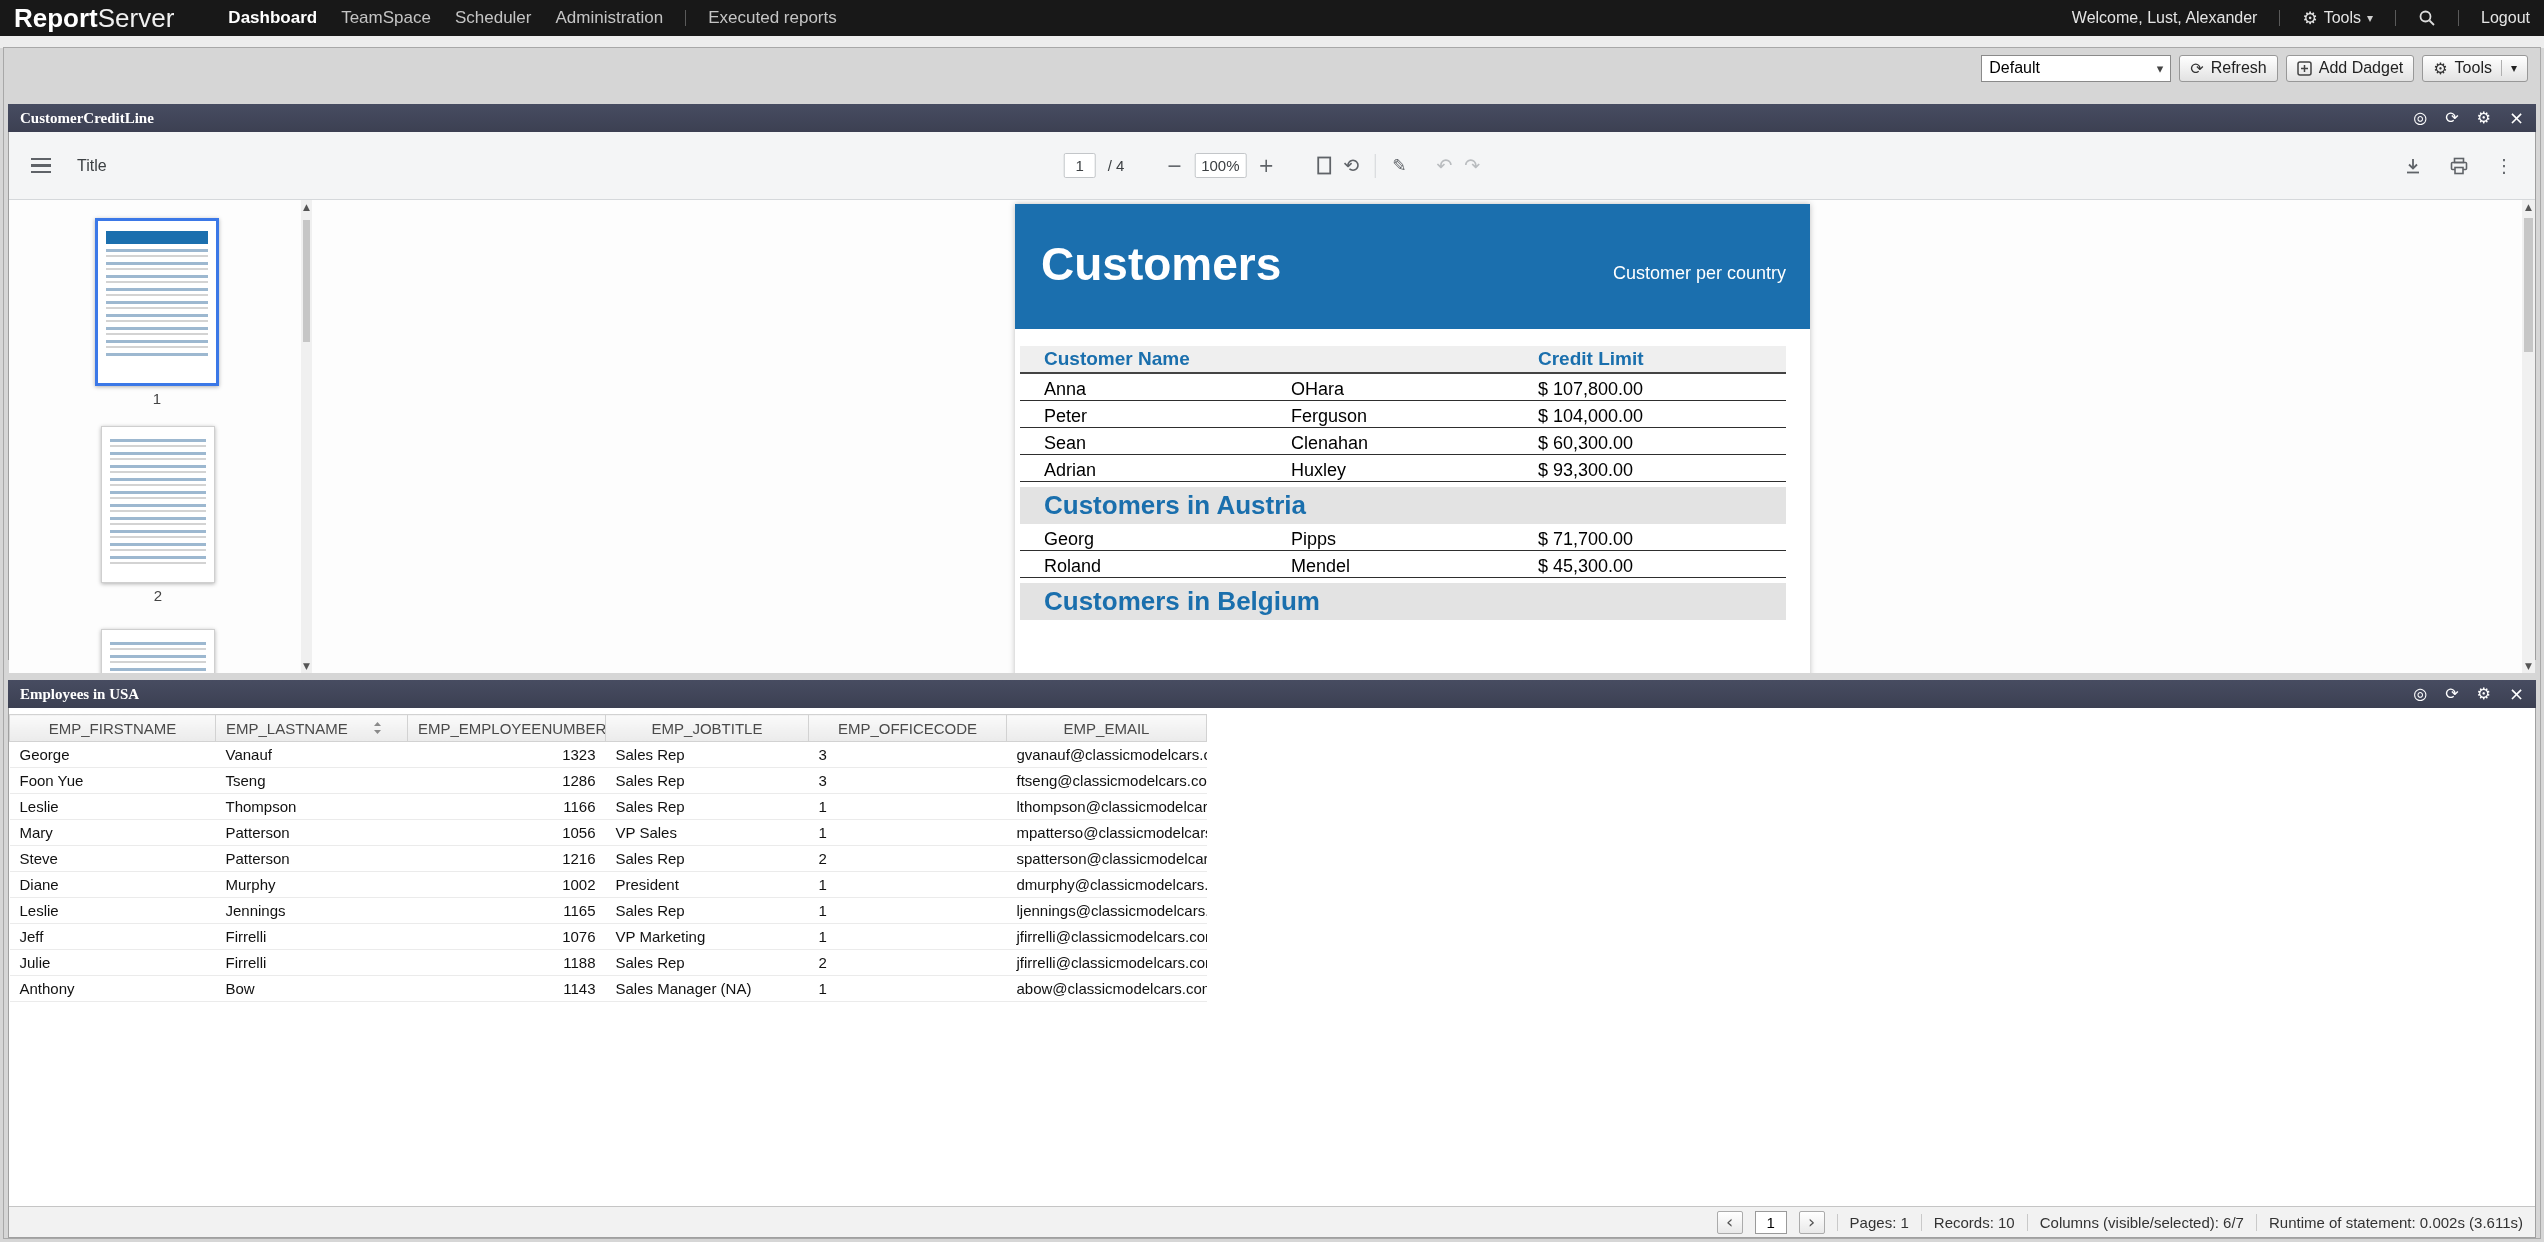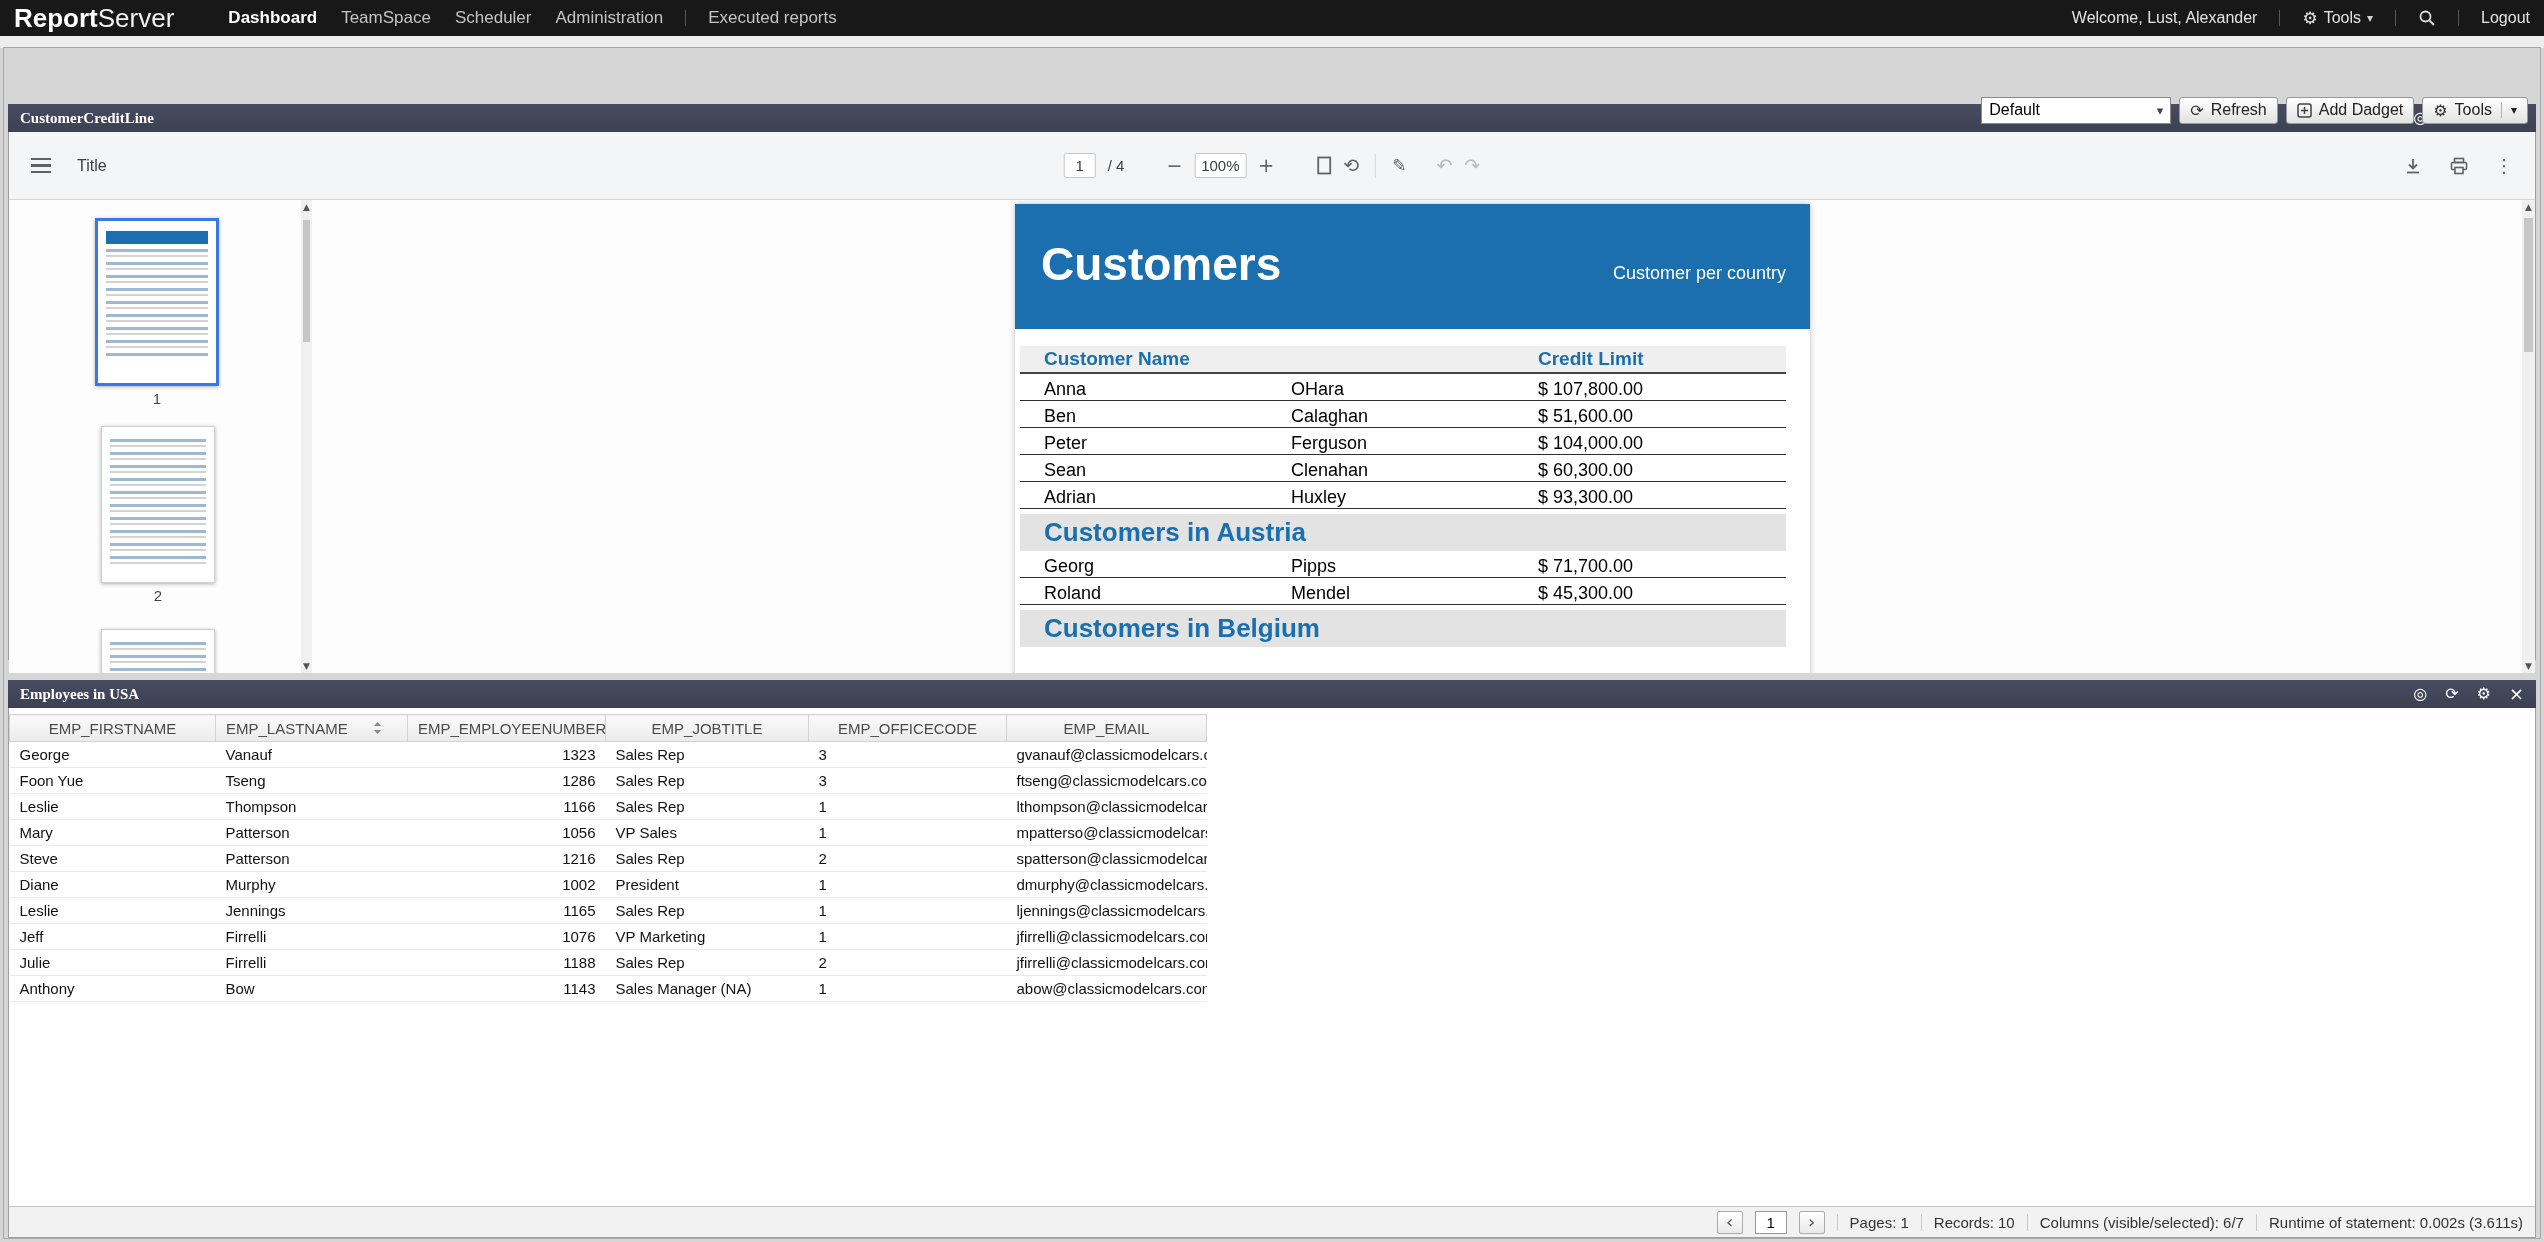--- a/index.html
+++ b/index.html
@@ -20,21 +20,21 @@
   .topbar-right .link { cursor:pointer; color:#e4e4e4; display:flex; align-items:center; gap:6px; white-space:nowrap; }
   .glyph { font-family:"DejaVu Sans", sans-serif; }
   .caret { font-size:12px; color:#cfcfcf; }
 
   
   .strip { position:absolute; top:36px; left:0; right:0; height:12px; background:#ededed; }
   .panel { position:absolute; top:47px; left:3px; right:3px; bottom:3px;
     background:#d6d6d6; border:1px solid #a8a8a8; }
 
   
-  .dash-toolbar { position:absolute; top:54px; right:16px; height:28px; display:flex; gap:8px; align-items:center; z-index:5;margin-top:42px; }
+  .dash-toolbar { position:absolute; top:54px; right:16px; height:28px; display:flex; gap:8px; align-items:center; z-index:5; }
   .selectbox { width:190px; height:27px; background:#fff; border:1px solid #8a8a8a;
     display:flex; align-items:center; justify-content:space-between; padding:0 7px; font-size:16px; cursor:pointer; }
   .btn { height:27px; display:flex; align-items:center; gap:7px; padding:0 10px; border:1px solid #989898;
     border-radius:3px; background:linear-gradient(#ffffff,#e2e2e2); font-size:16px; color:#222; cursor:pointer; white-space:nowrap; }
   .btn .icon { font-size:16px; color:#333; }
   .btn .split { width:1px; height:16px; background:#b0b0b0; margin:0 2px; }
 
   
   .w-header { position:absolute; left:8px; right:8px; height:28px;
     background:linear-gradient(#474c61,#3c4052); color:#fff; display:flex; align-items:center;
@@ -260,25 +260,20 @@
       </div>
       <div class="pdf-colhead">
         <span class="pc1">Customer Name</span>
         <span>Credit Limit</span>
       </div>
 
       <div class="pdf-row">
           <span class="pr1">Anna</span>
           <span class="pr2">OHara</span>
           <span class="pr3">$ 107,800.00</span>
-        </div>
-      <div class="pdf-row">
-          <span class="pr1">Ben</span>
-          <span class="pr2">Calaghan</span>
-          <span class="pr3">$ 51,600.00</span>
         </div>
       <div class="pdf-row">
           <span class="pr1">Peter</span>
           <span class="pr2">Ferguson</span>
           <span class="pr3">$ 104,000.00</span>
         </div>
       <div class="pdf-row">
           <span class="pr1">Sean</span>
           <span class="pr2">Clenahan</span>
           <span class="pr3">$ 60,300.00</span>

